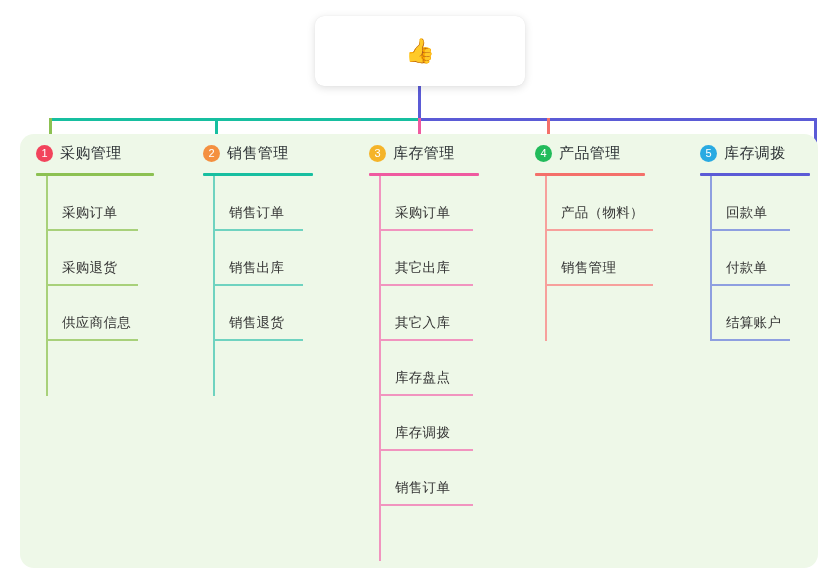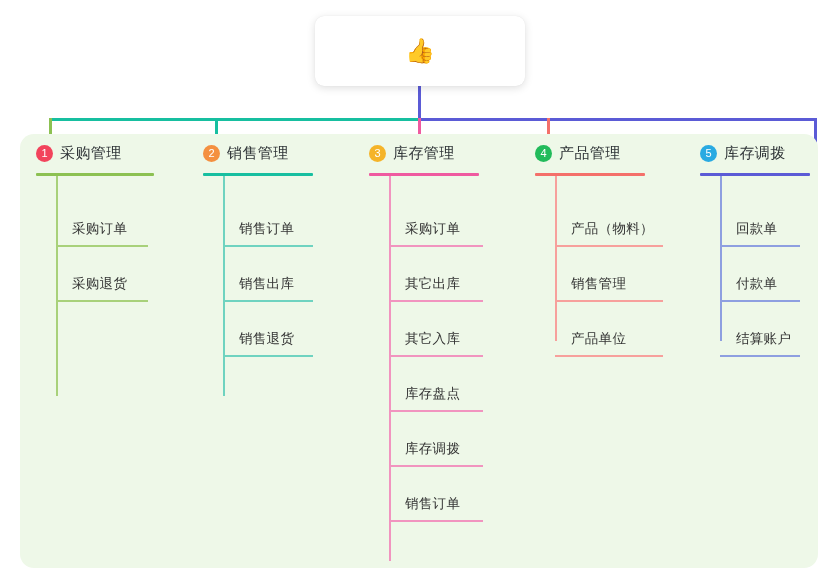--- a/index.html
+++ b/index.html
@@ -92,22 +92,22 @@
   }
   .branch-underline {
     height: 3px;
     margin-top: 7px;
     border-radius: 1px;
   }
 
   
   .leaves {
     position: relative;
-    margin-left: 20px;
-    padding-top: 16px;
+    margin-left: 10px;
+    padding-top: 0px;
   }
   .spine {
     position: absolute;
     left: 0;
     top: 0;
     width: 2px;
   }
   .leaf {
     position: relative;
     height: 55px;
@@ -158,20 +158,24 @@
       <div class="leaves">
         <div class="spine" style="background: rgb(168, 209, 122); height: 220px;"></div>
         <div class="leaf">
           <span class="leaf-label">采购订单</span>
           <div class="leaf-underline" style="background: rgb(168, 209, 122); width: 92px;"></div>
         </div>
         <div class="leaf">
           <span class="leaf-label">采购退货</span>
           <div class="leaf-underline" style="background: rgb(168, 209, 122); width: 92px;"></div>
         </div>
+        <div class="leaf">
+          <span class="leaf-label">供应商信息</span>
+          <div class="leaf-underline" style="background: rgb(168, 209, 122); width: 92px;"></div>
+        </div>
       </div>
     </div>
     <div class="branch" style="left: 203px;">
       <div class="branch-head">
         <span class="badge" style="background: rgb(244, 144, 64);">2</span>
         <span class="branch-title">销售管理</span>
       </div>
       <div class="branch-underline" style="background: rgb(23, 191, 160); width: 110px;"></div>
       <div class="leaves">
         <div class="spine" style="background: rgb(111, 211, 192); height: 220px;"></div>
@@ -232,24 +236,20 @@
       <div class="leaves">
         <div class="spine" style="background: rgb(247, 160, 156); height: 165px;"></div>
         <div class="leaf">
           <span class="leaf-label">产品（物料）</span>
           <div class="leaf-underline" style="background: rgb(247, 160, 156); width: 108px;"></div>
         </div>
         <div class="leaf">
           <span class="leaf-label">销售管理</span>
           <div class="leaf-underline" style="background: rgb(247, 160, 156); width: 108px;"></div>
         </div>
-        <div class="leaf">
-          <span class="leaf-label">产品单位</span>
-          <div class="leaf-underline" style="background: rgb(247, 160, 156); width: 108px;"></div>
-        </div>
       </div>
     </div>
     <div class="branch" style="left: 700px;">
       <div class="branch-head">
         <span class="badge" style="background: rgb(41, 170, 226);">5</span>
         <span class="branch-title">库存调拨</span>
       </div>
       <div class="branch-underline" style="background: rgb(91, 91, 214); width: 110px;"></div>
       <div class="leaves">
         <div class="spine" style="background: rgb(142, 159, 224); height: 165px;"></div>

